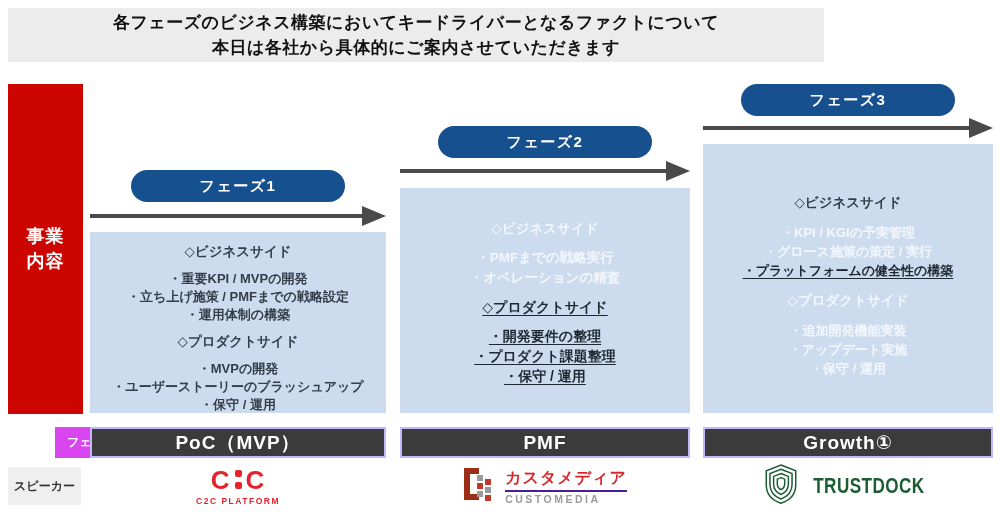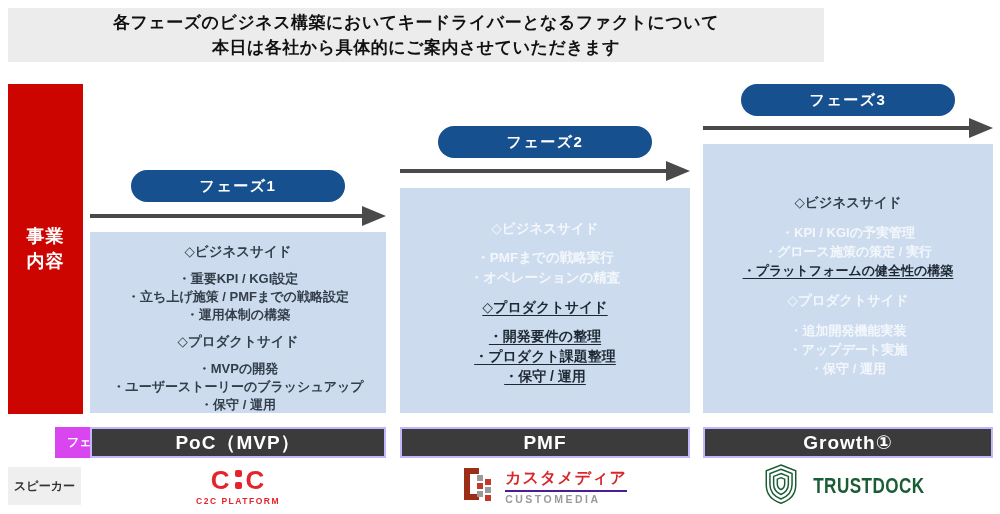--- a/index.html
+++ b/index.html
@@ -111,21 +111,21 @@
   <div class="arrow-line"></div>
   <div class="arrow-head"></div>
 </div>
 <div class="arrow a3">
   <div class="arrow-line"></div>
   <div class="arrow-head"></div>
 </div>
 
 <div class="panel pa1">
   <div class="line head">◇ビジネスサイド</div>
-  <div class="line">・重要KPI / KGI設定</div>
+  <div class="line">・重要KPI / MVPの開発</div>
   <div class="line">・立ち上げ施策 / PMFまでの戦略設定</div>
   <div class="line">・運用体制の構築</div>
   <div class="line head">◇プロダクトサイド</div>
   <div class="line">・MVPの開発</div>
   <div class="line">・ユーザーストーリーのブラッシュアップ</div>
   <div class="line">・保守 / 運用</div>
 </div>
 
 <div class="panel pa2">
   <div class="line head muted">◇ビジネスサイド</div>

